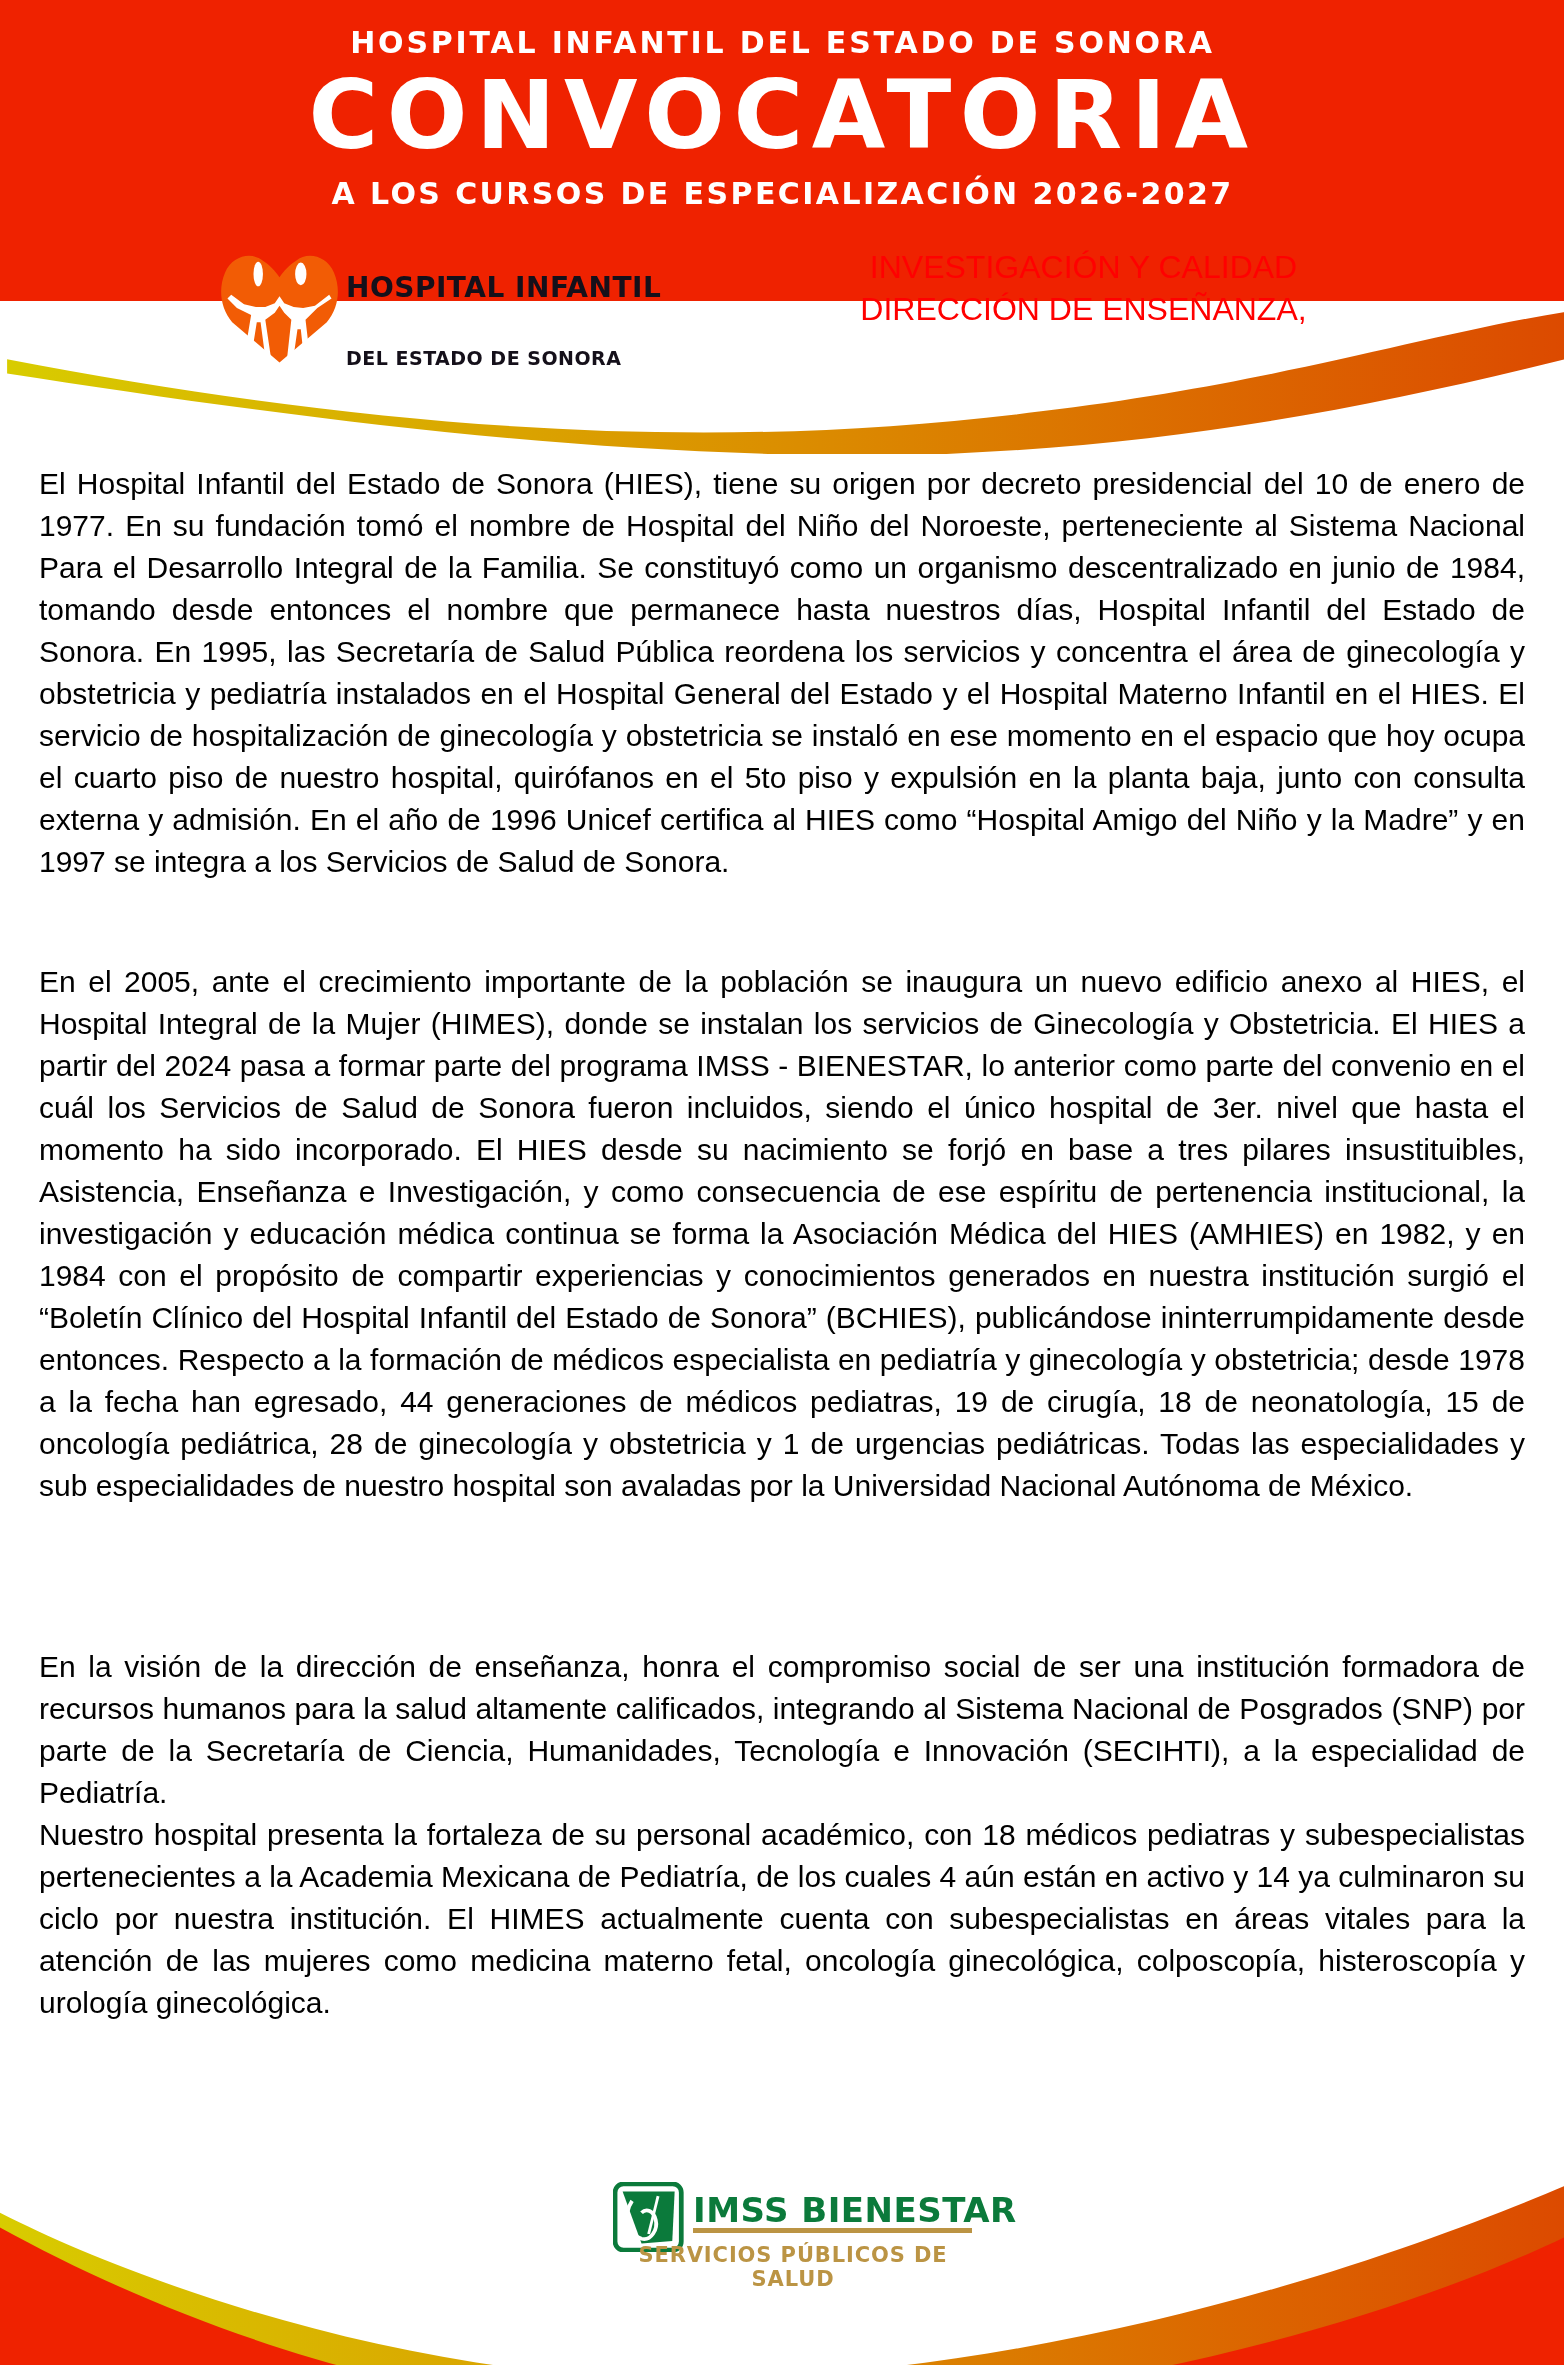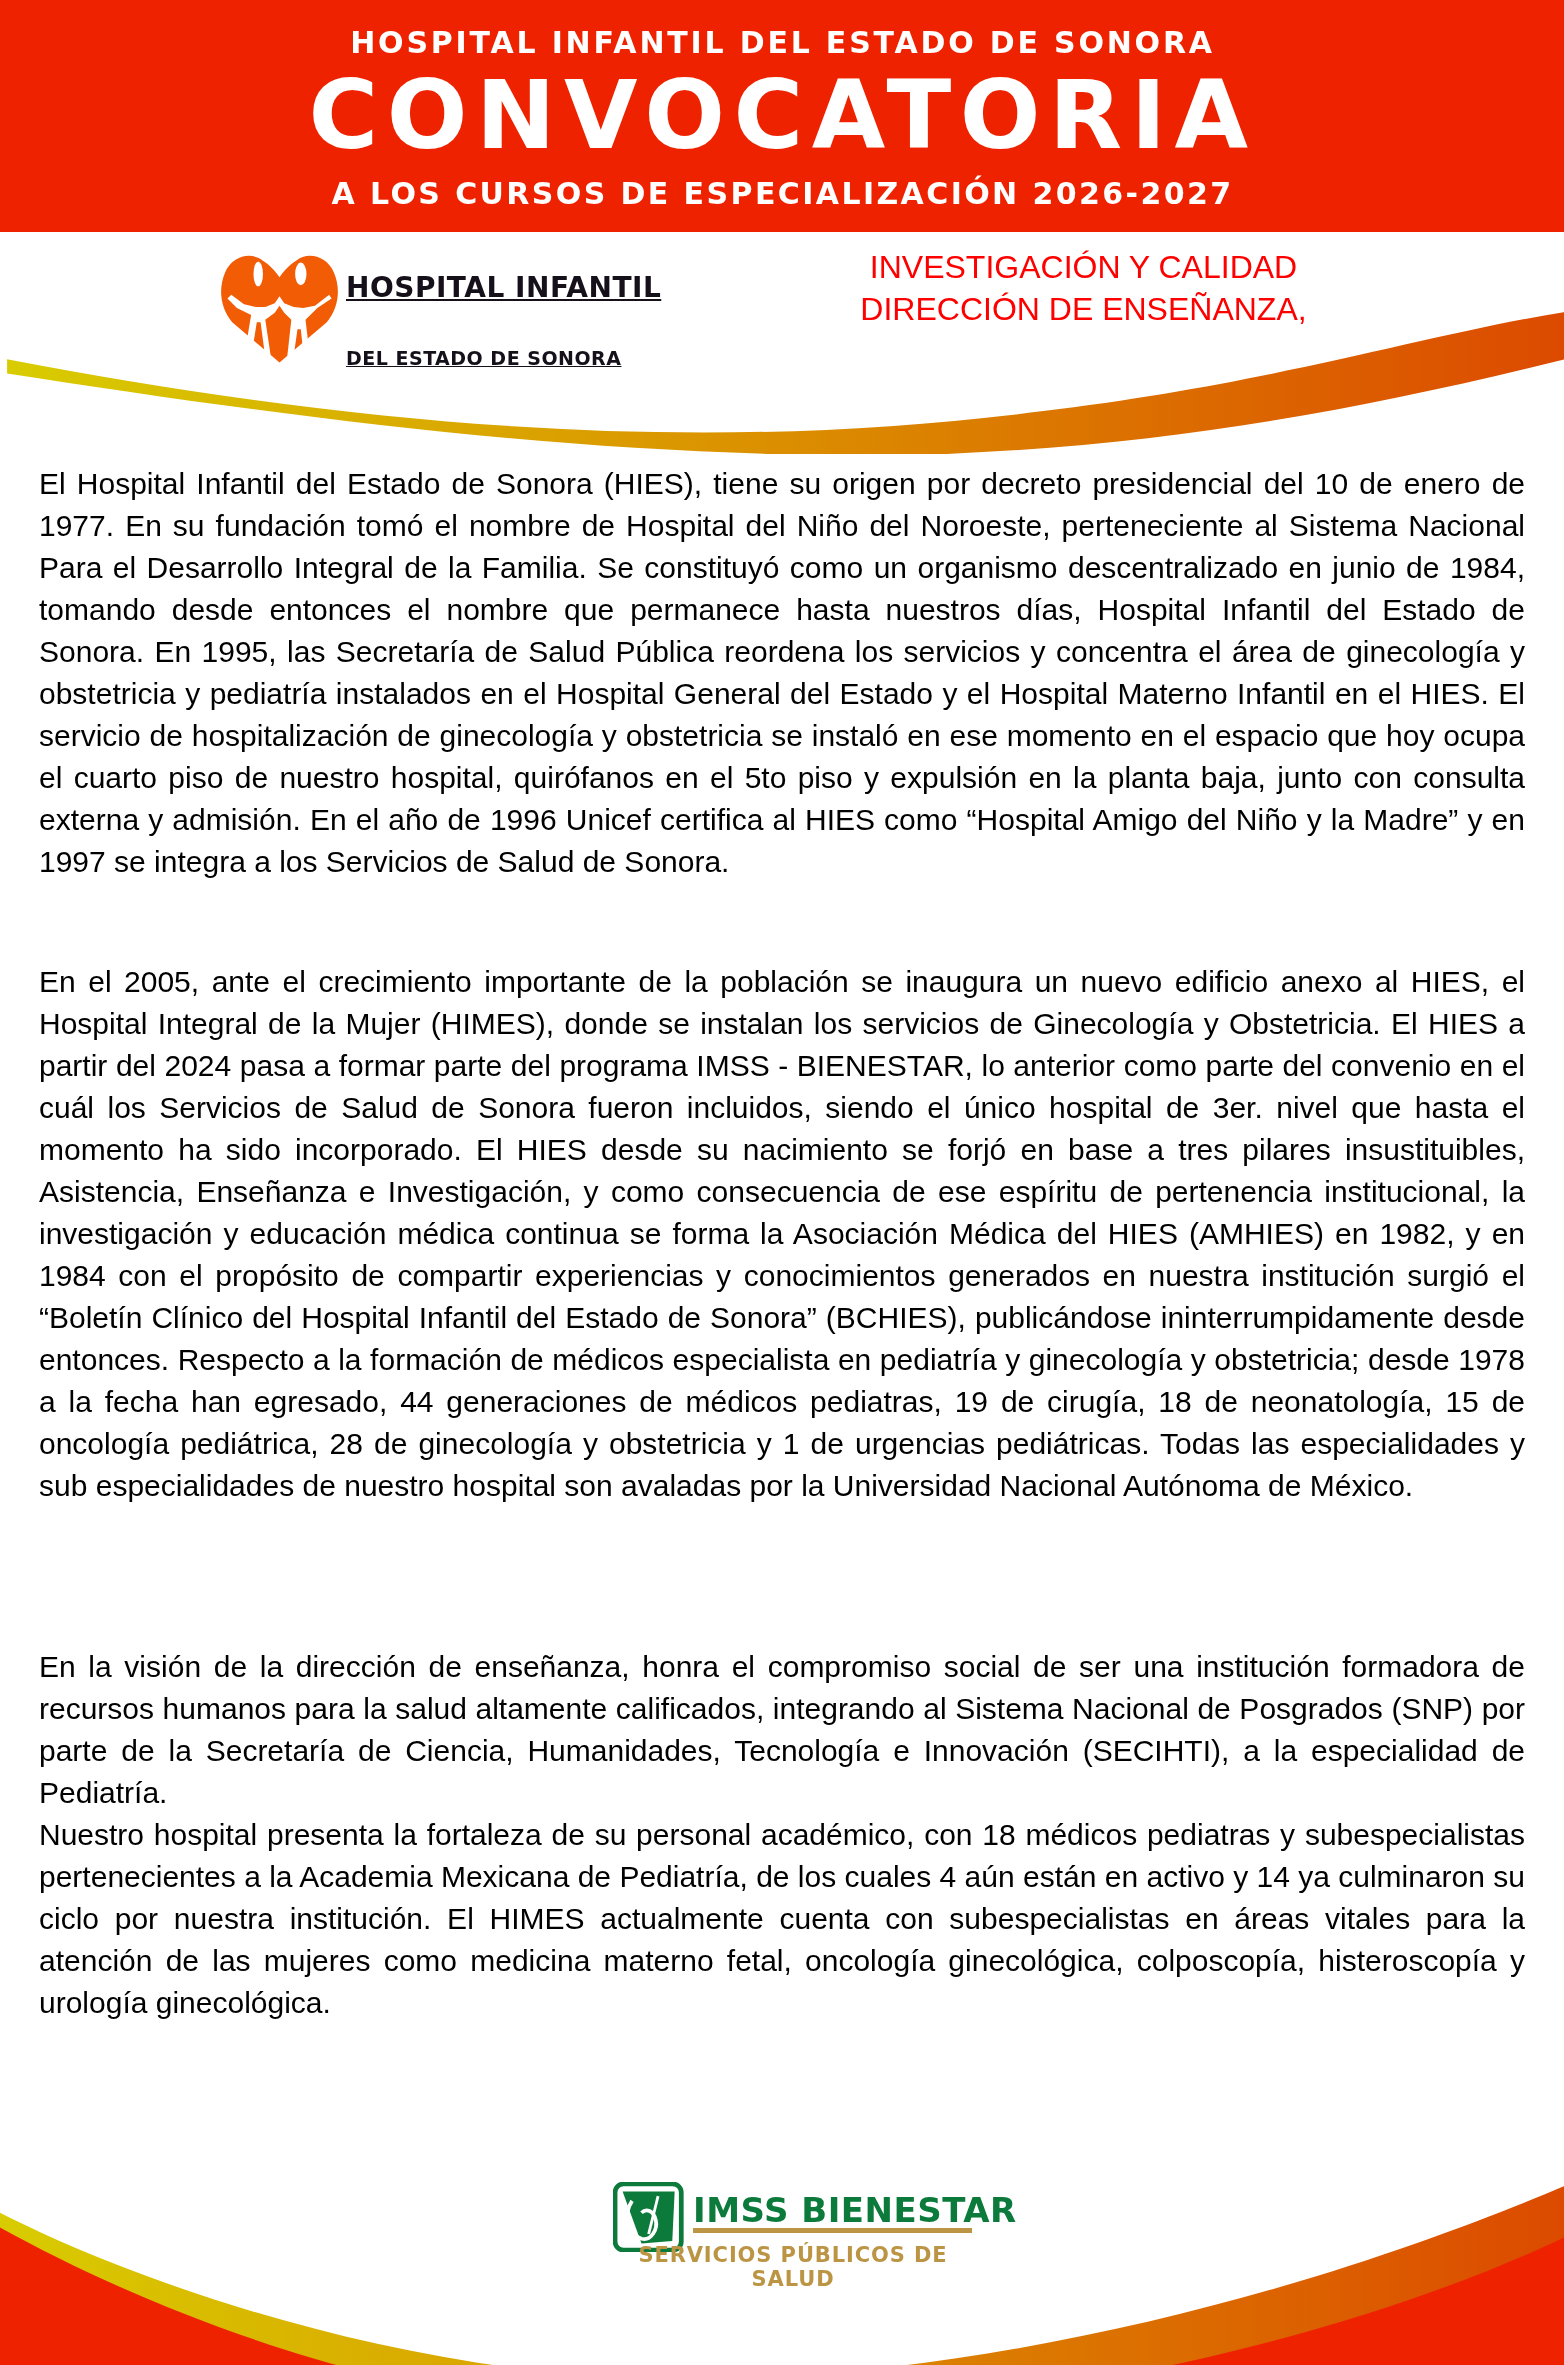--- a/index.html
+++ b/index.html
@@ -2,42 +2,42 @@
 <html style="font-size:7.6px"><head>
 <meta charset="utf-8">
 <style>
   html, body { margin: 0; padding: 0; }
   body {
     width: 1565px; height: 2414px; position: relative; overflow: hidden;
     background: #ffffff;
     font-family: "Liberation Sans", sans-serif;
   }
   .header-band {
-    position: absolute; left: 0; top: 0; width: 1565px; height: 232px;
+    position: absolute; left: 0; top: 0; width: 1565px; height: 301px;
     background: #ef2200;
   }
   .hdr-line1 {
     position: absolute; left: 0; width: 1565px; top: 24.6px; text-align: center;
     color: #fff; font-weight: bold; font-size: 30px; letter-spacing: 2.8px;
     font-family: "DejaVu Sans", sans-serif;
   }
   .hdr-title {
     position: absolute; left: 0; width: 1565px; top: 61px; text-align: center;
     color: #fff; font-weight: bold; font-size: 95px; letter-spacing: 8.5px; line-height: 109px;
     font-family: "DejaVu Sans", sans-serif;
   }
   .hdr-line3 {
     position: absolute; left: 0; width: 1565px; top: 176px; text-align: center;
     color: #fff; font-weight: bold; font-size: 30px; letter-spacing: 2.4px;
     font-family: "DejaVu Sans", sans-serif;
   }
   .logo-hies { position: absolute; left: 218px; top: 251px; width: 123px; height: 114px; }
   .logo-hies-text {
     position: absolute; left: 346px; top: 273px; color: #15101a;
-    font-weight: bold; font-family: "DejaVu Sans", sans-serif; line-height: 1.1; text-decoration: underline;
+    font-weight: bold; font-family: "DejaVu Sans", sans-serif; line-height: 1.1;
   }
   .logo-hies-text .l1 { font-size: 28px; letter-spacing: 0.5px; }
   .logo-hies-text .l2 { font-size: 19px; letter-spacing: 0.5px; margin-top: 44px; }
   .direccion {
     position: absolute; left: 828px; top: 246px; width: 511px; text-align: center;
     color: #ff0000; font-size: 32px; line-height: 42px;
   }
   .swoosh-top { position: absolute; left: 0; top: 255px; width: 1565px; height: 199px; }
   .body-text {
     position: absolute; left: 39px; width: 1486px; color: #000;

